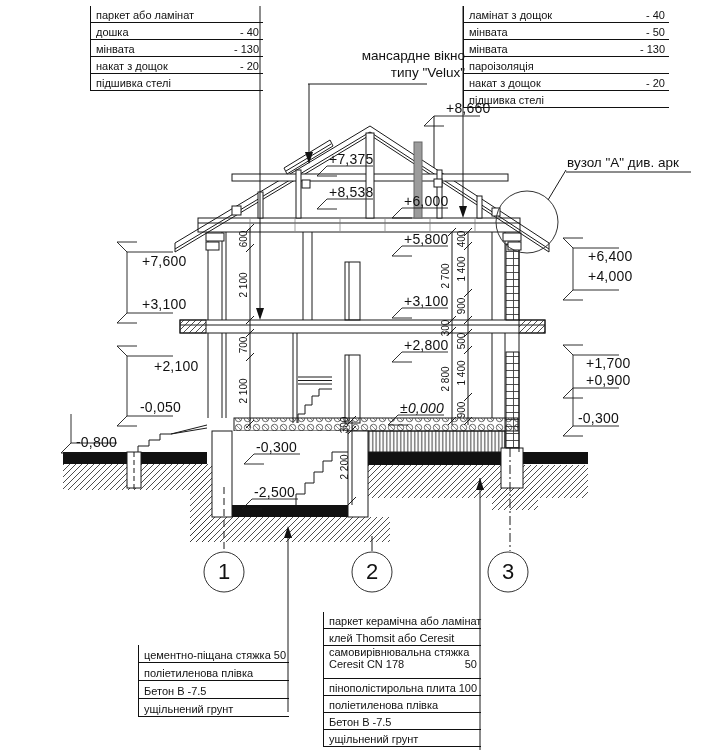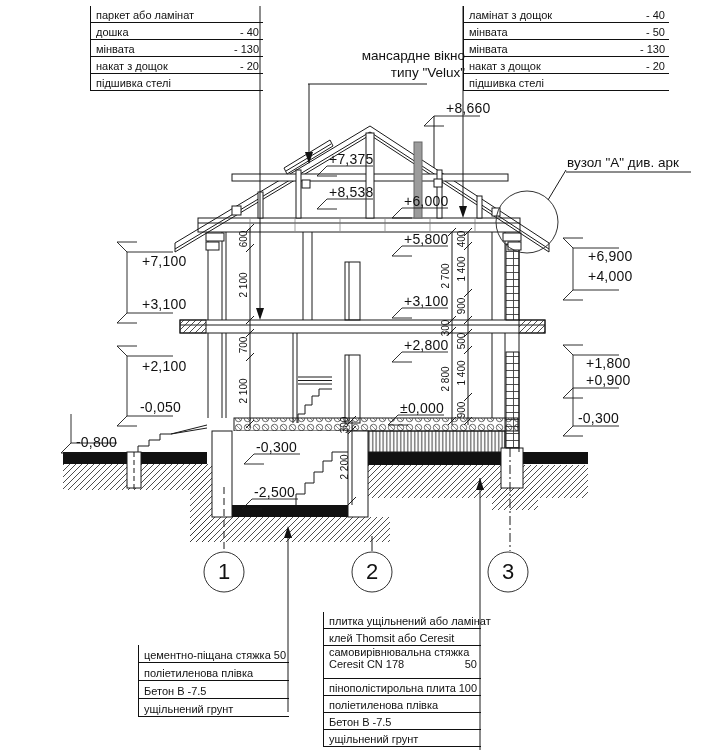--- a/index.html
+++ b/index.html
@@ -232,20 +232,24 @@
       </div>
   <div class="row">
         <span>мінвата</span>
         <span>- 50</span>
       </div>
   <div class="row">
         <span>мінвата</span>
         <span>- 130</span>
       </div>
   <div class="row">
+        <span>пароізоляція</span>
+        <span></span>
+      </div>
+  <div class="row">
         <span>накат з дощок</span>
         <span>- 20</span>
       </div>
   <div class="row">
         <span>підшивка стелі</span>
         <span></span>
       </div>
 </div>
 
 <div class="spec" style="left:138px;top:645px;width:150px;">
@@ -262,21 +266,21 @@
         <span></span>
       </div>
   <div class="row" style="height:16px">
         <span>ущільнений грунт</span>
         <span></span>
       </div>
 </div>
 
 <div class="spec" style="left:323px;top:612px;width:157px;">
   <div class="row">
-        <span>плитка ущільнений або ламінат</span>
+        <span>паркет керамічна або ламінат</span>
         <span></span>
       </div>
   <div class="row">
         <span>клей Thomsit або Ceresit</span>
         <span></span>
       </div>
   <div class="row2l">
     <div>самовирівнювальна стяжка</div>
     <div class="l2">
           <span>Ceresit CN 178</span>
@@ -307,31 +311,31 @@
 </div>
 <div class="lbl" style="left:567px;top:154px;">вузол "А" див. арк</div>
 
 <span class="ev" style="left:446px;top:103px;">+8,660</span>
 <span class="ev" style="left:329px;top:154px;">+7,375</span>
 <span class="ev" style="left:329px;top:187px;">+8,538</span>
 <span class="ev" style="left:404px;top:196px;">+6,000</span>
 <span class="ev" style="left:404px;top:234px;">+5,800</span>
 <span class="ev" style="left:404px;top:296px;">+3,100</span>
 <span class="ev" style="left:404px;top:340px;">+2,800</span>
-<span class="ev" style="left:400px;top:403px;">±0,000</span>
+<span class="ev" style="left:400px;top:403px;font-style:italic;">±0,000</span>
 <span class="ev" style="left:256px;top:442px;">-0,300</span>
 <span class="ev" style="left:254px;top:487px;">-2,500</span>
 <span class="ev" style="left:140px;top:402px;">-0,050</span>
 <span class="ev" style="left:76px;top:429px;margin-top:8px;">-0,800</span>
-<span class="ev" style="left:142px;top:256px;">+7,100</span>
+<span class="ev" style="left:142px;top:256px;">+7,600</span>
 <span class="ev" style="left:142px;top:299px;">+3,100</span>
-<span class="ev" style="left:142px;top:361px;">+2,100</span>
-<span class="ev" style="left:588px;top:251px;">+6,900</span>
+<span class="ev" style="left:154px;top:361px;">+2,100</span>
+<span class="ev" style="left:588px;top:251px;">+6,400</span>
 <span class="ev" style="left:588px;top:271px;">+4,000</span>
-<span class="ev" style="left:586px;top:358px;">+1,800</span>
+<span class="ev" style="left:586px;top:358px;">+1,700</span>
 <span class="ev" style="left:586px;top:375px;">+0,900</span>
 <span class="ev" style="left:578px;top:413px;">-0,300</span>
 
 <span class="dm" style="left:243px;top:239px;">600</span>
 <span class="dm" style="left:243px;top:285px;">2 100</span>
 <span class="dm" style="left:243px;top:345px;">700</span>
 <span class="dm" style="left:243px;top:391px;">2 100</span>
 <span class="dm" style="left:445px;top:276px;">2 700</span>
 <span class="dm" style="left:445px;top:328px;">300</span>
 <span class="dm" style="left:445px;top:379px;">2 800</span>

